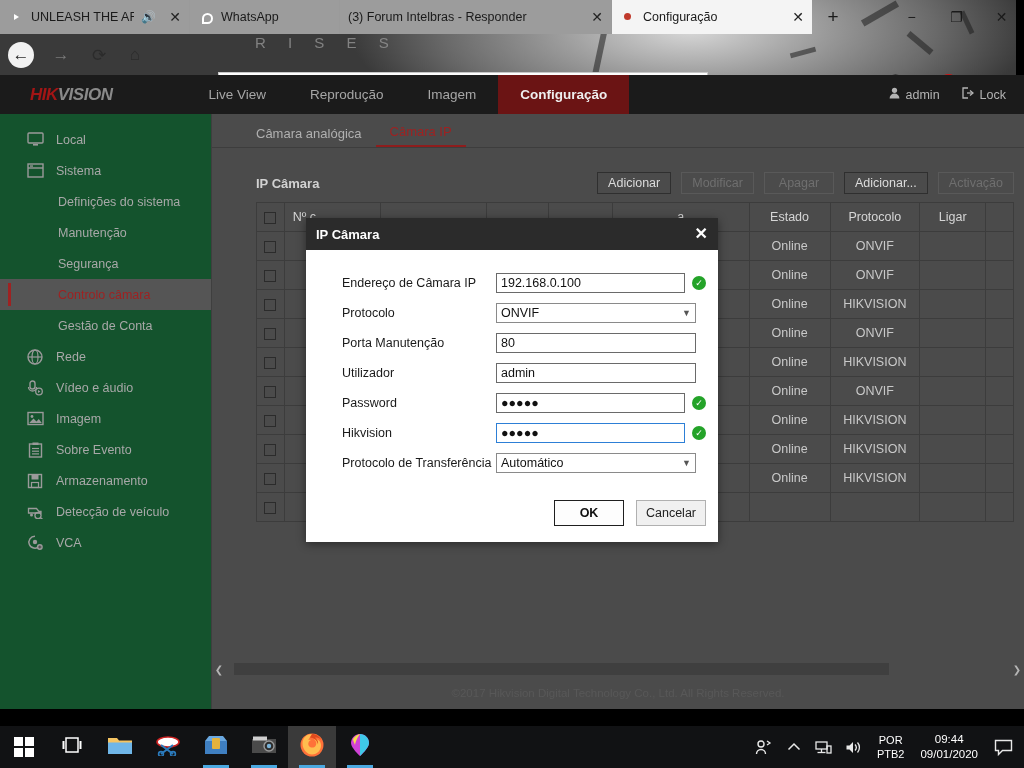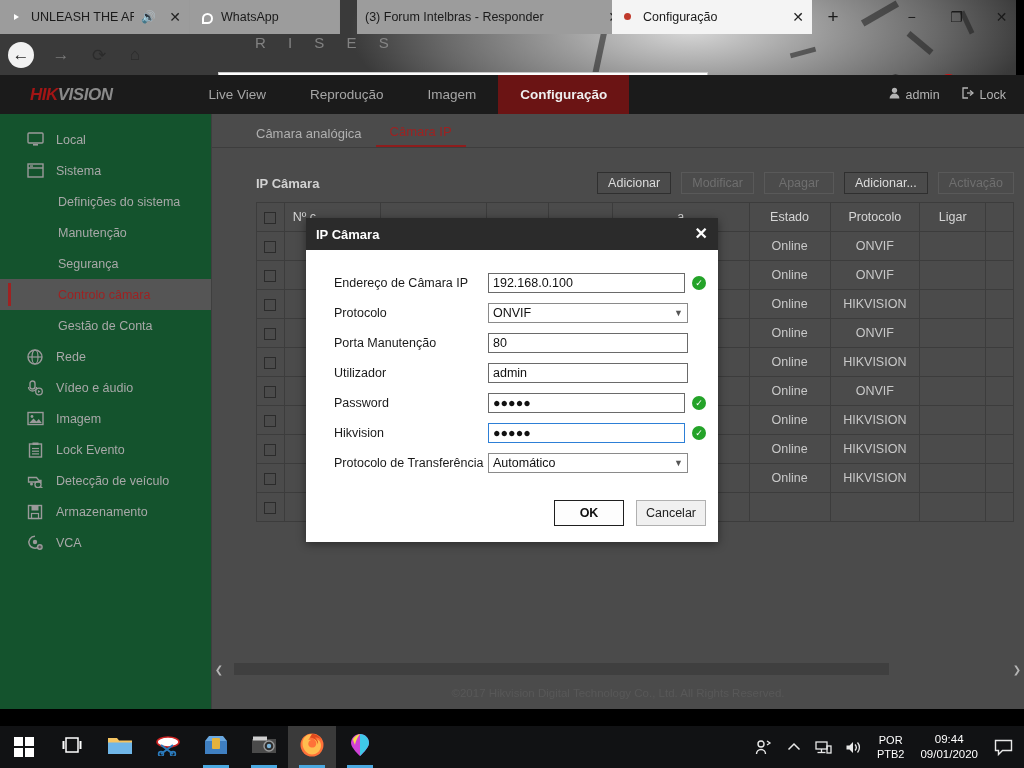--- a/index.html
+++ b/index.html
@@ -160,21 +160,21 @@
   .modal {
     position: absolute; left: 306px; top: 218px; width: 412px;
     background: #ffffff; box-shadow: 0 2px 9px rgba(0,0,0,.45);
   }
   .modal-title {
     height: 32px; background: #2b2b2b; display: flex; align-items: center;
     padding: 0 10px;
   }
   .modal-title .mt { color: #ffffff; font-size: 13px; font-weight: bold; }
   .modal-title .mclose { margin-left: auto; color: #fff; font-size: 16px; font-weight: bold; cursor: pointer; line-height: 1; }
-  .modal-body { padding: 18px 12px 10px 28px; }
+  .modal-body { padding: 18px 12px 10px 36px; }
   .frow { display: flex; align-items: center; height: 30px; }
   .flabel { font-size: 12.5px; color: #1a1a1a; width: 154px; flex: none; }
   .finput {
     width: 200px; height: 20px; border: 1px solid #6a6a6a; background: #fff;
     font-size: 12.5px; color: #111; padding: 0 4px;
     font-family: "Liberation Sans", sans-serif;
   }
   .finput.focused { border: 1px solid #2d7fd6; }
   .fselect {
     width: 200px; height: 20px; border: 1px solid #8a8a8a; background: #fff;
@@ -231,21 +231,21 @@
       <span class="label">UNLEASH THE ARCHER</span>
       <span class="spk">🔊</span>
       <span class="tclose">✕</span>
     </div>
 
     <div class="tab bg" style="left:190px;width:150px;">
       <span class="favicon"><span class="fav-wa"></span></span>
       <span class="label">WhatsApp</span>
     </div>
 
-    <div class="tab bg" style="left:357px;width:272px;">
+    <div class="tab bg" style="left:340px;width:272px;">
       <span class="label">(3) Forum Intelbras - Responder</span>
       <span class="tclose">✕</span>
     </div>
 
     <div class="tab active" style="left:612px;width:200px;">
       <span class="favicon"><span class="fav-cfg"></span></span>
       <span class="label">Configuração</span>
       <span class="tclose">✕</span>
     </div>
 
@@ -454,44 +454,44 @@
       <div class="sb-item">
         <span class="sb-icon">
             <svg width="15" height="16" viewBox="0 0 15 16">
               <rect x="1.5" y="2" width="12" height="13" fill="none" stroke="#9a9a9a" stroke-width="1.4"></rect>
               <rect x="4.5" y="0.5" width="6" height="2.5" fill="#9a9a9a"></rect>
               <line x1="4" y1="6.5" x2="11" y2="6.5" stroke="#9a9a9a" stroke-width="1.2"></line>
               <line x1="4" y1="9.2" x2="11" y2="9.2" stroke="#9a9a9a" stroke-width="1.2"></line>
               <line x1="4" y1="11.9" x2="11" y2="11.9" stroke="#9a9a9a" stroke-width="1.2"></line>
             </svg>
           </span>
-        <span>Lock Evento</span>
+        <span>Sobre Evento</span>
+      </div>
+
+      <div class="sb-item">
+        <span class="sb-icon">
+            <svg width="16" height="16" viewBox="0 0 16 16">
+              <rect x="1.5" y="1.5" width="13" height="13" fill="none" stroke="#9a9a9a" stroke-width="1.4"></rect>
+              <rect x="4.5" y="1.5" width="7" height="5" fill="#9a9a9a"></rect>
+              <rect x="4.5" y="9.5" width="7" height="5" fill="none" stroke="#9a9a9a" stroke-width="1.2"></rect>
+            </svg>
+          </span>
+        <span>Armazenamento</span>
       </div>
 
       <div class="sb-item">
         <span class="sb-icon">
             <svg width="17" height="15" viewBox="0 0 17 15">
               <path d="M1.5 9 V4.5 h8 l2.5 3 h2 V9 Z" fill="none" stroke="#9a9a9a" stroke-width="1.3"></path>
               <circle cx="4.5" cy="11" r="1.5" fill="#9a9a9a"></circle>
               <circle cx="11" cy="11.6" r="3.1" fill="none" stroke="#9a9a9a" stroke-width="1.3"></circle>
               <line x1="13" y1="13.6" x2="15.5" y2="15" stroke="#9a9a9a" stroke-width="1.4"></line>
             </svg>
           </span>
         <span>Detecção de veículo</span>
-      </div>
-
-      <div class="sb-item">
-        <span class="sb-icon">
-            <svg width="16" height="16" viewBox="0 0 16 16">
-              <rect x="1.5" y="1.5" width="13" height="13" fill="none" stroke="#9a9a9a" stroke-width="1.4"></rect>
-              <rect x="4.5" y="1.5" width="7" height="5" fill="#9a9a9a"></rect>
-              <rect x="4.5" y="9.5" width="7" height="5" fill="none" stroke="#9a9a9a" stroke-width="1.2"></rect>
-            </svg>
-          </span>
-        <span>Armazenamento</span>
       </div>
 
       <div class="sb-item">
         <span class="sb-icon">
             <svg width="17" height="16" viewBox="0 0 17 16">
               <path d="M8 1.2 a6 6 0 1 0 4.2 10.2" fill="none" stroke="#9a9a9a" stroke-width="1.5"></path>
               <circle cx="8" cy="7" r="2.2" fill="#9a9a9a"></circle>
               <circle cx="12.8" cy="12" r="3" fill="#9a9a9a"></circle>
               <line x1="12.8" y1="10.4" x2="12.8" y2="13.6" stroke="#4b4b4b" stroke-width="1.2"></line>
               <line x1="11.2" y1="12" x2="14.4" y2="12" stroke="#4b4b4b" stroke-width="1.2"></line>

